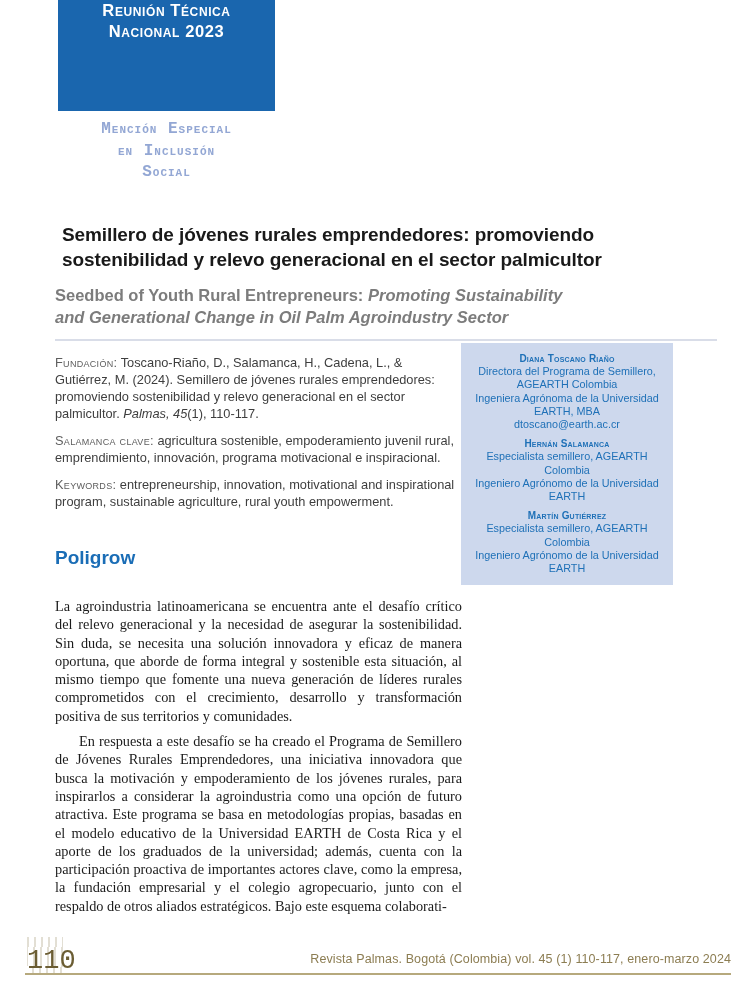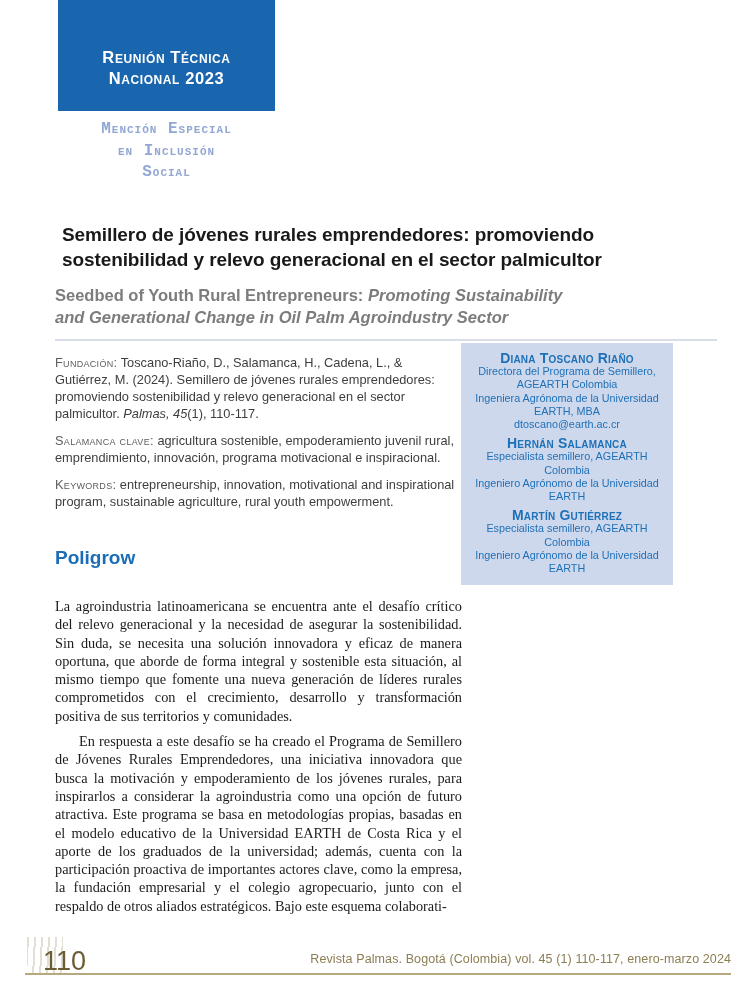--- a/index.html
+++ b/index.html
@@ -5,21 +5,21 @@
 <style>
   html,body{margin:0;padding:0;background:#ffffff;}
   .page{
     position:relative;width:755px;height:1000px;background:#fff;overflow:hidden;
     font-family:"Liberation Sans",sans-serif;
   }
   .event-badge{
     position:absolute;left:58px;top:0;width:217px;height:111px;box-sizing:border-box;
     background:var(--header-blue,#1a66ae);color:#ffffff;text-align:center;
     font-weight:bold;font-size:16.5px;line-height:21px;letter-spacing:.6px;
-    font-variant:small-caps;white-space:pre-line;padding-top:47px;
+    font-variant:small-caps;white-space:pre-line;
   }
   .mention{
     position:absolute;left:58px;top:119px;width:217px;text-align:center;
     color:var(--mention-blue,#93a7d4);font-weight:bold;font-size:16px;line-height:21.5px;
     letter-spacing:1px;font-variant:small-caps;white-space:pre-line;font-family:Liberation Mono, monospace;
   }
   .title-es{
     position:absolute;left:62px;top:222px;width:665px;margin:0;
     font-size:19px;line-height:25px;font-weight:bold;color:#191919;
     letter-spacing:-.1px;white-space:pre-line;
@@ -36,42 +36,41 @@
   }
   .meta p{margin:0 0 10px 0;}
   .meta-label{font-variant:small-caps;color:#5d5d5d;letter-spacing:.3px;}
   .meta .it{font-style:italic;}
   .authors{
     position:absolute;left:461px;top:343px;width:212px;box-sizing:border-box;
     background:var(--authors-box-bg,#cdd8ed);color:var(--authors-text,#1e70b7);
     text-align:center;font-size:10.8px;line-height:13.2px;padding:9px 6px 10px 6px;
   }
   .author + .author{margin-top:6px;}
-  .author-name{font-weight:bold;font-variant:small-caps;font-size:14px;letter-spacing:.2px;}
+  .author-name{font-weight:bold;font-variant:small-caps;font-size:10px;letter-spacing:.2px;}
   .author-details{white-space:pre-line;}
   .resumen-h{
     position:absolute;left:55px;top:547px;margin:0;
     font-size:19px;font-weight:bold;color:var(--accent-blue,#1a6db6);
   }
   .body-text{
     position:absolute;left:55px;top:597px;width:407px;
     font-family:"Liberation Serif",serif;font-size:14.3px;line-height:18.3px;
     text-align:justify;color:#1b1b1b;
   }
   .body-text p{margin:0;}
   .body-text p + p{margin-top:7px;text-indent:24px;}
   .watermark{
     position:absolute;left:27px;top:937px;width:36px;height:38px;
     background:repeating-linear-gradient(93deg,rgba(160,148,112,.30) 0 2px,rgba(160,148,112,0) 2px 7px);
   }
   .pagenum{
     position:absolute;left:27px;top:947px;
-    font-family:Liberation Sans, sans-serif;font-size:27px;line-height:28px;
+    font-family:Liberation Mono, monospace;font-size:27px;line-height:28px;
     color:var(--page-number,#6b5d33);
-    padding-left:16px;
   }
   .journal-line{
     position:absolute;right:24px;top:952px;text-align:right;
     font-size:12.5px;color:var(--footer-tan,#8c7d52);letter-spacing:.1px;
   }
   .footer-rule{position:absolute;left:25px;top:973px;width:706px;height:1.5px;background:#b6a97d;}
 </style>
 </head>
 <body>
 

